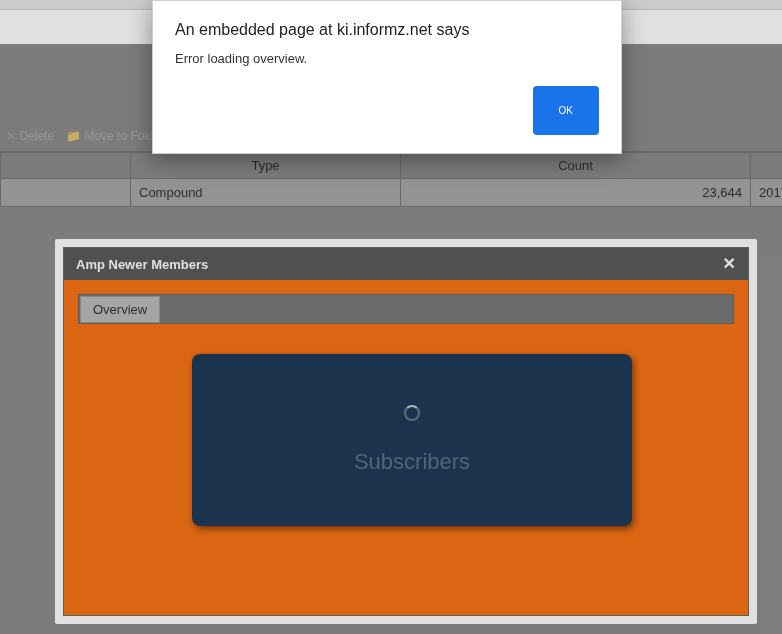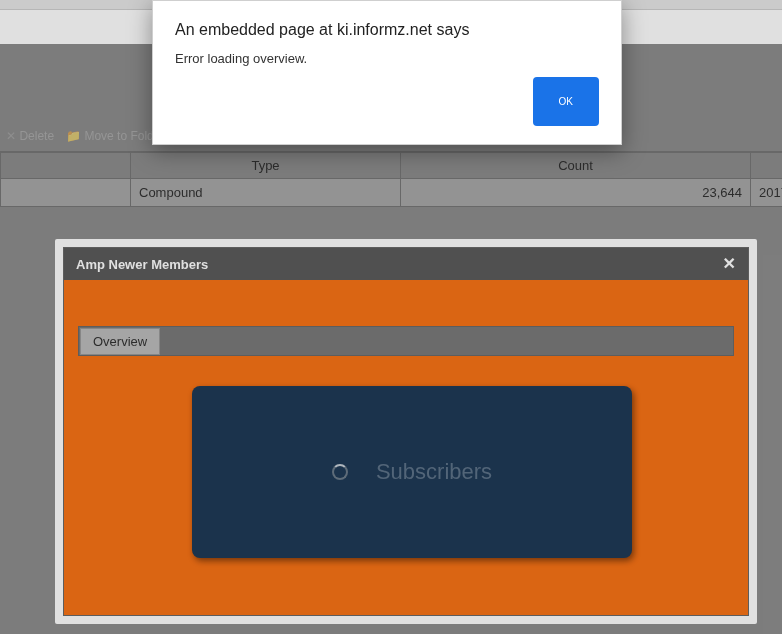--- a/index.html
+++ b/index.html
@@ -111,21 +111,20 @@
   }
   .panel-body {
     padding: 14px 14px;
   }
   .tab-strip {
     background: #7a7a7a;
     border: 1px solid #6a6a6a;
     height: 30px;
     display: flex;
     align-items: stretch;
-    margin-top: 32px;
   }
   .tab {
     background: #bcbcbc;
     color: #333;
     font-size: 13px;
     padding: 5px 12px;
     border: 1px solid #999;
     align-self: center;
     margin-left: 1px;
   }
@@ -135,21 +134,21 @@
     display: flex;
     justify-content: center;
   }
   .card {
     width: 440px;
     height: 172px;
     background: #1f3b57;
     border-radius: 8px;
     box-shadow: 2px 3px 6px rgba(0,0,0,.45);
     display: flex;
-    flex-direction: row;
+    flex-direction: column;
     align-items: center;
     justify-content: center;
     gap: 28px;
     margin-left: 12px;
   }
   .spinner {
     width: 16px;
     height: 16px;
     border: 2px solid #6b7b8a;
     border-top-color: #c8d0d8;
@@ -183,21 +182,21 @@
     border: 1px solid #cfcfcf;
   }
   .dialog-title {
     font-size: 16px;
     color: #222;
     margin-bottom: 12px;
   }
   .dialog-msg {
     font-size: 13px;
     color: #333;
-    margin-bottom: 11px;
+    margin-bottom: 20px;
   }
   .dialog-actions {
     display: flex;
     justify-content: flex-end;
   }
   .btn-ok {
     background: #1a73e8;
     color: #fff;
     border: none;
     border-radius: 4px;

